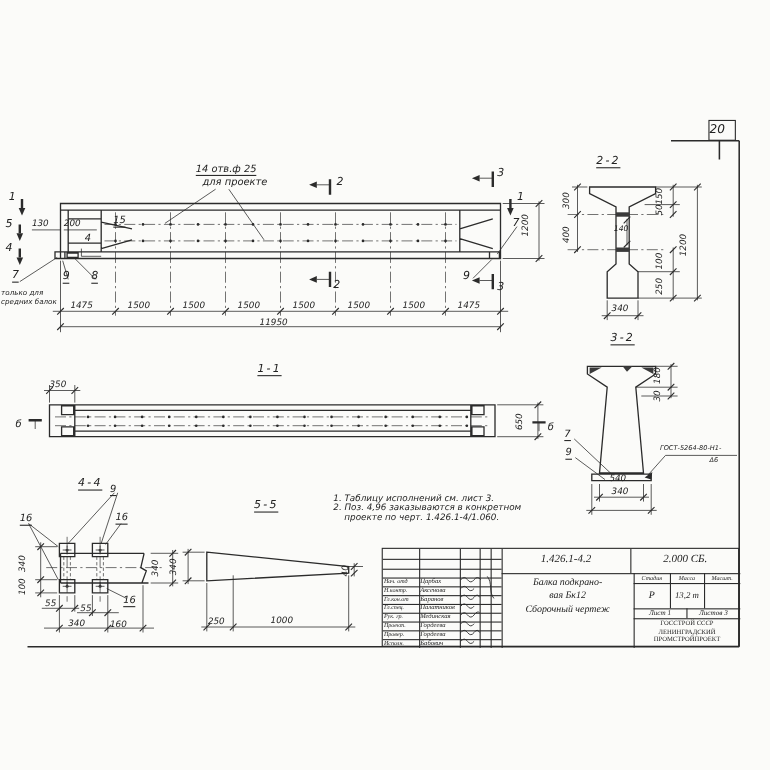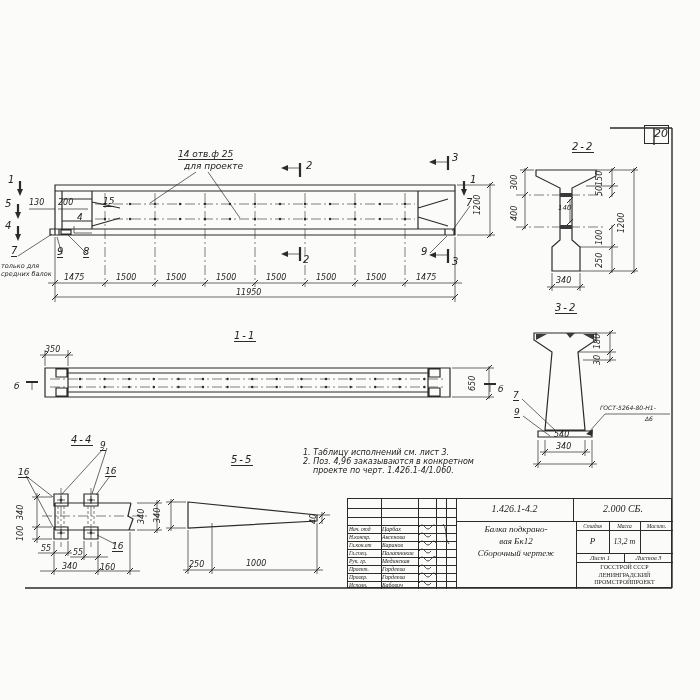--- a/index.html
+++ b/index.html
@@ -18,21 +18,21 @@
   .ul{border-bottom:1px solid #2b2b2b;padding-bottom:0px;}
   .ttl{letter-spacing:2px;}
   .ctr{text-align:center;}
   
   .tb{position:absolute;left:347px;top:498px;width:325px;height:90px;border:1.6px solid #2b2b2b;
       box-sizing:border-box;}
   .hline{position:absolute;height:0;border-top:1px solid #2b2b2b;}
   .vline{position:absolute;width:0;border-left:1px solid #2b2b2b;}
   .tbt{position:absolute;font-style:italic;color:#222;white-space:nowrap;font-family:Liberation Serif, serif;}
   .pagebox{position:absolute;left:644px;top:109px;width:25px;height:19px;border:1.3px solid #2b2b2b;
-           box-sizing:border-box;text-align:right;font-style:italic;font-size:11px;line-height:16px;color:#222;margin-top:16px;}
+           box-sizing:border-box;text-align:left;font-style:italic;font-size:11px;line-height:16px;color:#222;}
 </style>
 </head>
 <body>
 
 <div id="stage">
 
 <svg id="lines" width="700" height="700" viewBox="0 0 700 700">
 
   <path d="M672,128 V588 M25,588 H672 M610,128 H672 M654,128 V145" stroke="#2b2b2b" stroke-width="1.4" fill="none"></path>
 
@@ -273,21 +273,21 @@
 <span class="lbl f8" style="left:116px;top:273px">1500</span>
 <span class="lbl f8" style="left:166px;top:273px">1500</span>
 <span class="lbl f8" style="left:216px;top:273px">1500</span>
 <span class="lbl f8" style="left:266px;top:273px">1500</span>
 <span class="lbl f8" style="left:316px;top:273px">1500</span>
 <span class="lbl f8" style="left:366px;top:273px">1500</span>
 <span class="lbl f8" style="left:416px;top:273px">1475</span>
 <span class="lbl f8" style="left:236px;top:288px">11950</span>
 <span class="lbl f8 rot" style="left:482px;top:206px">1200</span>
 
-<span class="lbl f10 ul ttl" style="left:572px;top:141px">2-2</span>
+<span class="lbl f10 ul ttl" style="left:542px;top:141px">2-2</span>
 <span class="lbl f8 rot" style="left:519px;top:181px">300</span>
 <span class="lbl f8 rot" style="left:519px;top:212px">400</span>
 <span class="lbl f8 rot" style="left:604px;top:177px">150</span>
 <span class="lbl f8 rot" style="left:604px;top:187px">50</span>
 <span class="lbl f8 rot" style="left:626px;top:224px">1200</span>
 <span class="lbl f8 rot" style="left:604px;top:236px">100</span>
 <span class="lbl f8 rot" style="left:604px;top:259px">250</span>
 <span class="lbl f7" style="left:558px;top:204px">140</span>
 <span class="lbl f8" style="left:556px;top:276px">340</span>
 

